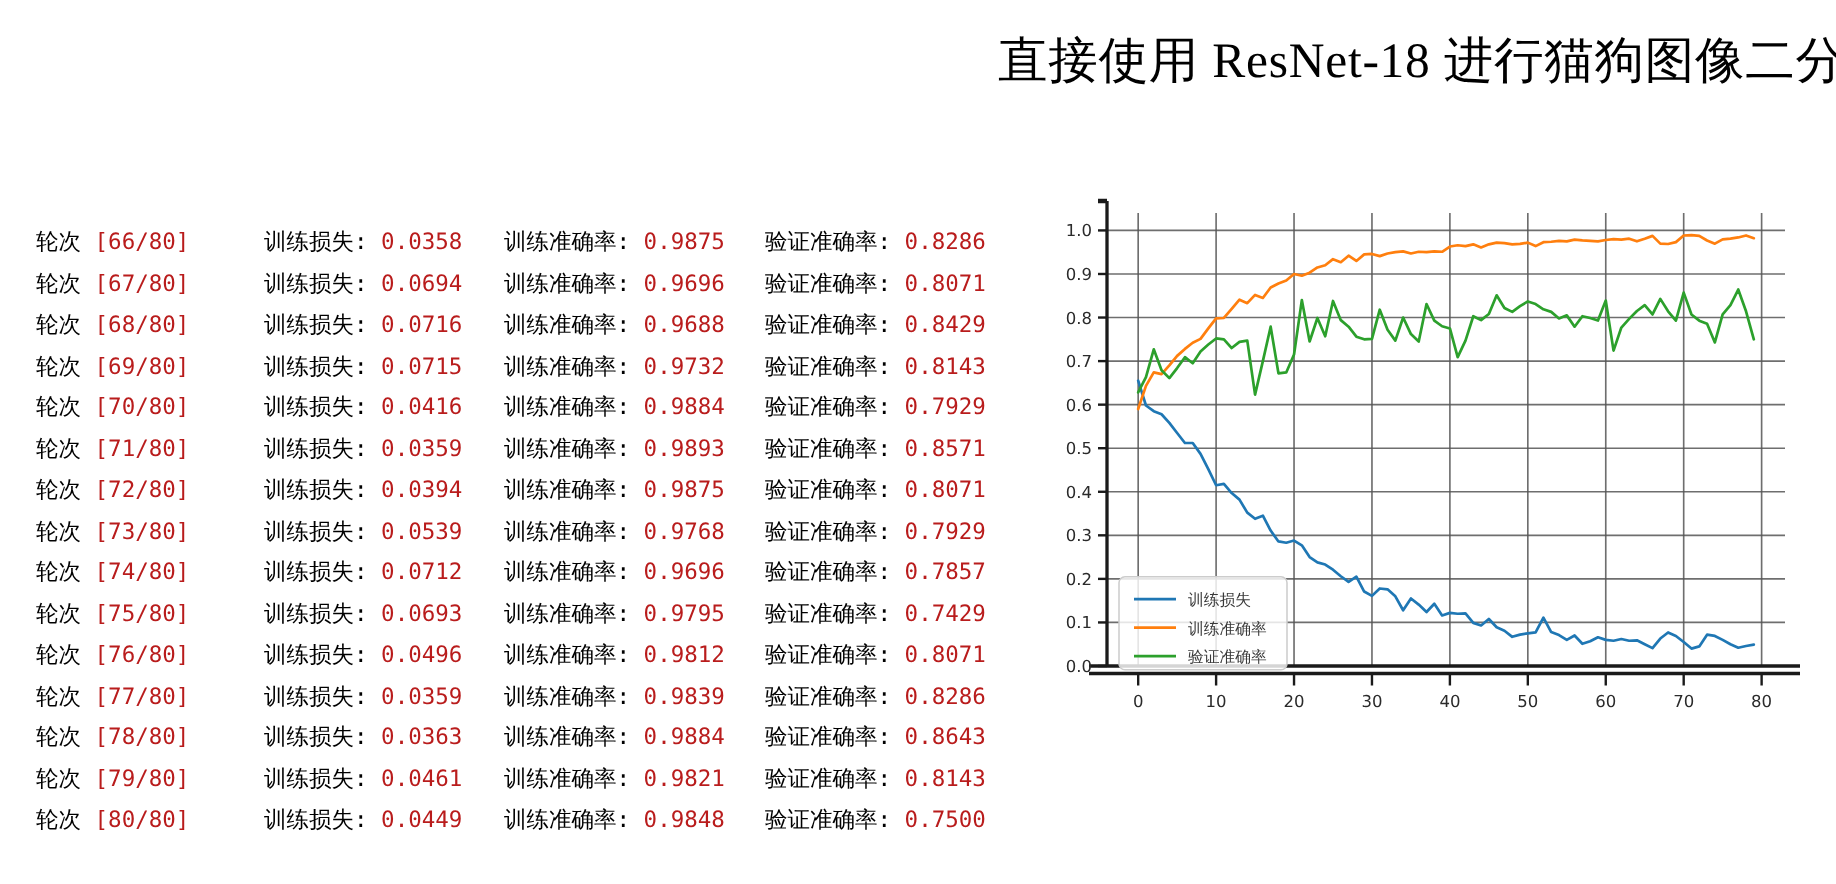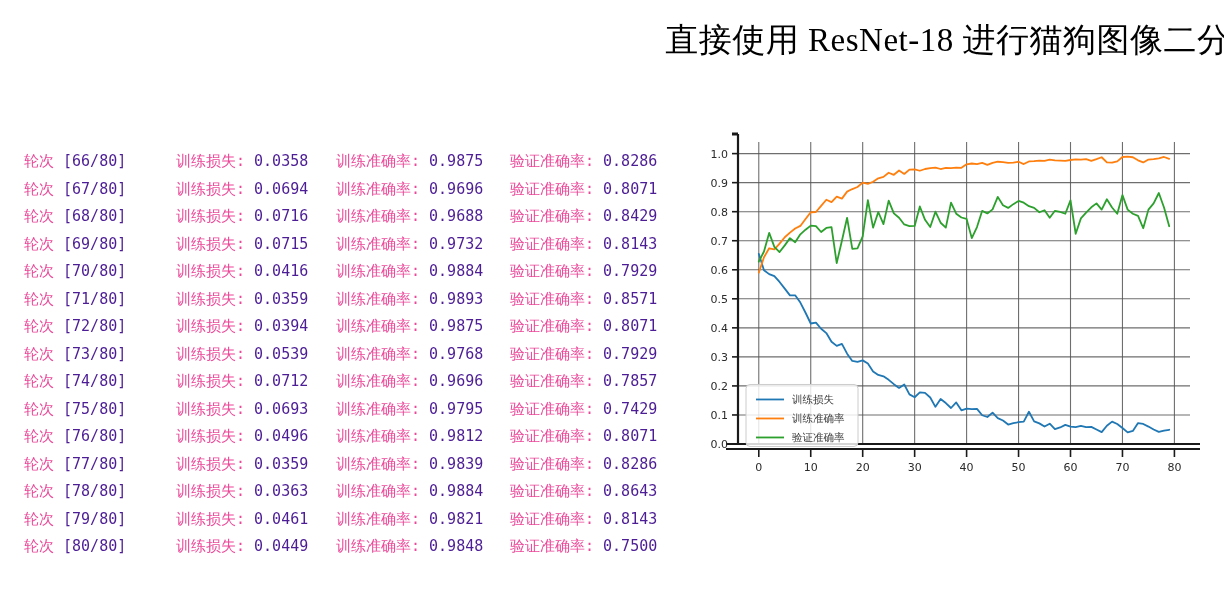--- a/index.html
+++ b/index.html
@@ -40,22 +40,22 @@
     height: 27.5px;
     font-family: "DejaVu Sans Mono", monospace;
     font-size: 15px;
     color: #1a1a1a;
     white-space: pre;
   }
   .log-cell-epoch { width: 152px; }
   .log-cell-loss  { width: 160px; margin-top: 44px; }
   .log-cell-tacc  { width: 174px; margin-top: 30px; }
   .log-cell-vacc  { width: 174px; }
-  .log-label { color: #ec4899; }
-  .log-value { color: #4c1d95; }
+  .log-label { color: #000000; }
+  .log-value { color: #b91c1c; }
 
   
   #chart-panel {
     position: absolute;
     left: 694px;
     top: 112px;
     width: 510px;
     height: 390px;
   }
   #chart-svg {

